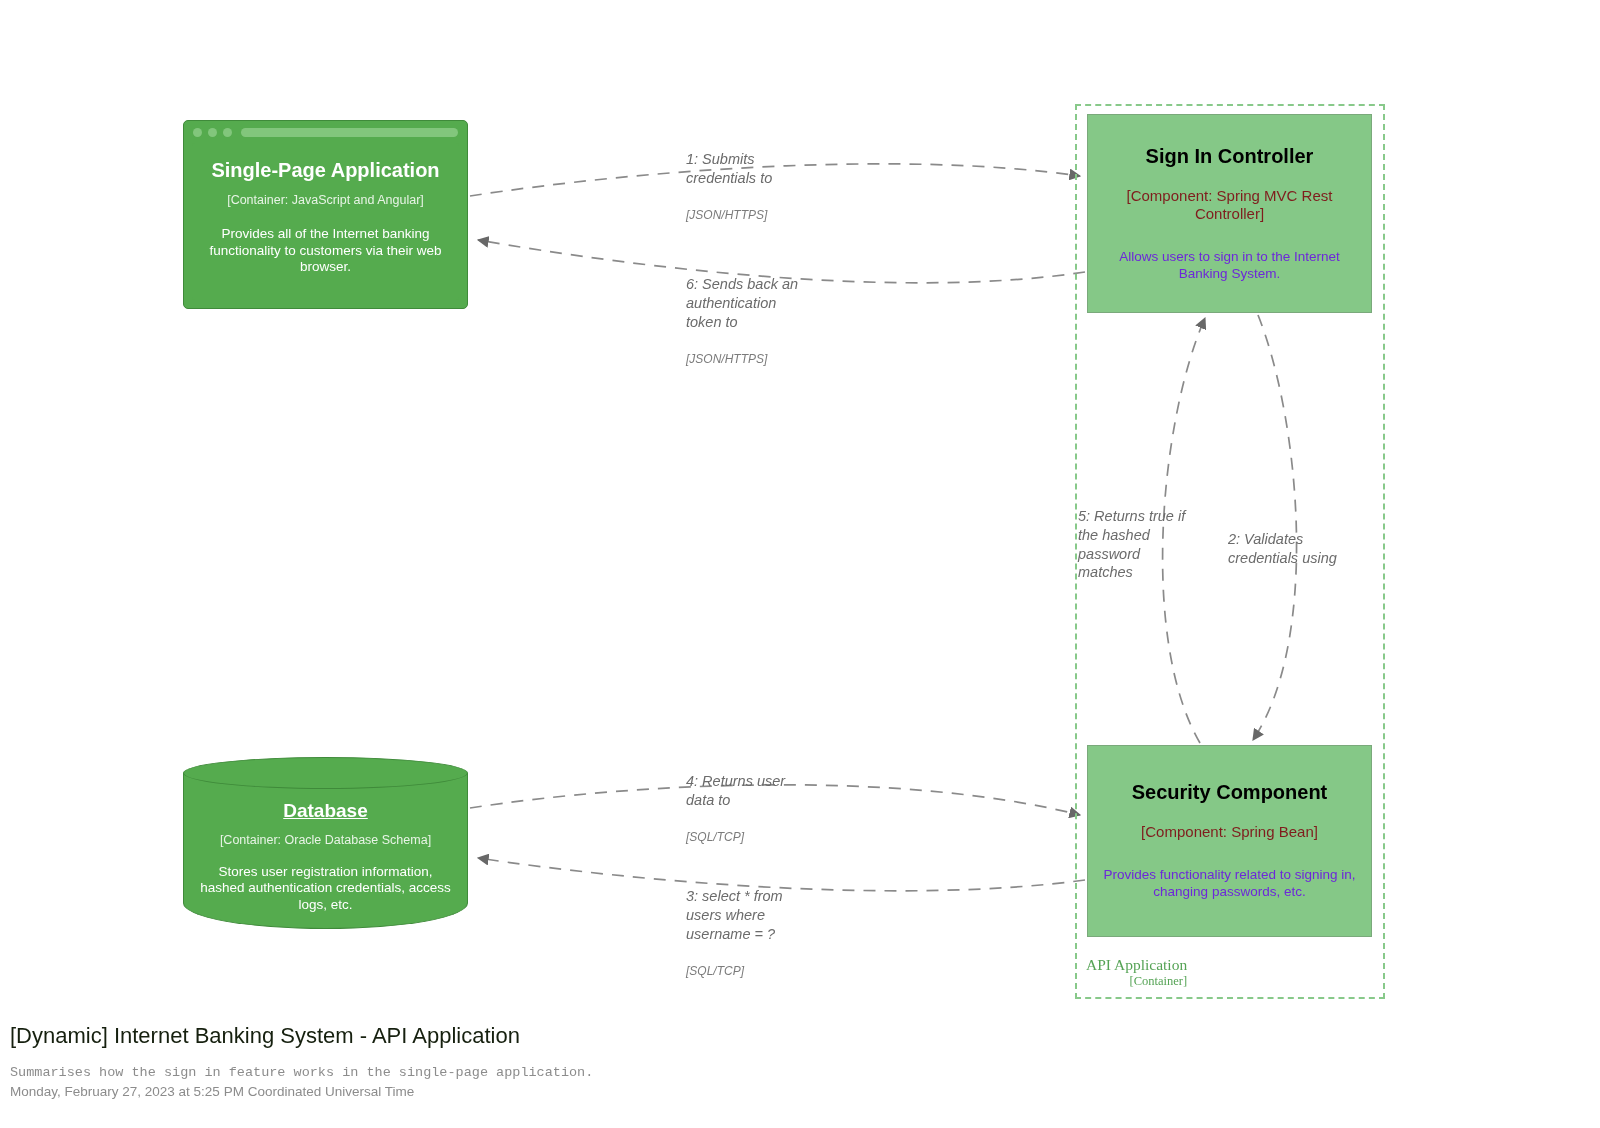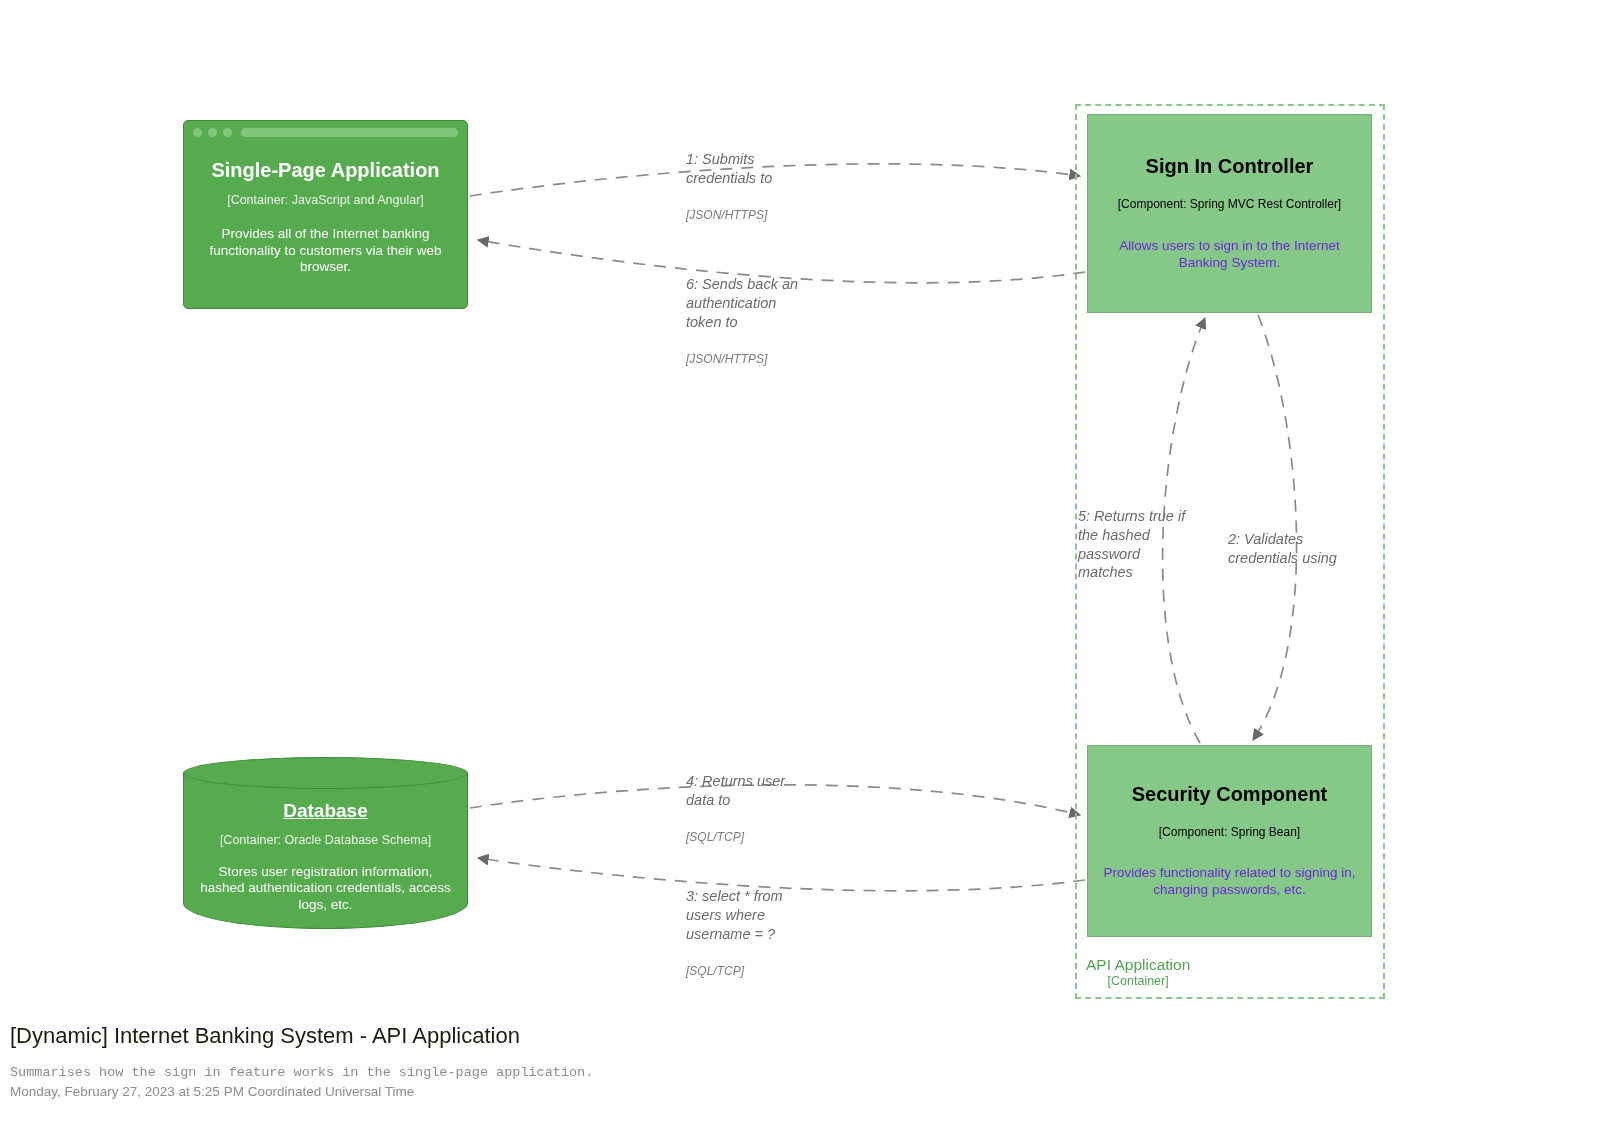--- a/index.html
+++ b/index.html
@@ -157,21 +157,21 @@
   #database .desc  { color: #ffffff; font-size: 13.5px; margin-top: 16px; }
 
   
   .component {
     background: #85c887;
     border: 1px solid #7aa97b;
     padding: 0 14px;
     gap: 8px;
   }
   .component .title { color: #000000; font-size: 20px; }
-  .component .meta  { color: #000000; font-size: 12px; text-align: right; }
+  .component .meta  { color: #7f1d1d; font-size: 15px; }
   .component .desc  { color: #6d28d9; font-size: 13.5px; }
 
   #signin {
     left: 1087px;
     top: 114px;
     width: 285px;
     height: 199px;
   }
   #security {
     left: 1087px;
@@ -188,21 +188,22 @@
     width: 310px;
     height: 895px;
     border: 2px dashed #88c98a;
     box-sizing: border-box;
   }
   #api-boundary-label {
     position: absolute;
     left: 1086px;
     top: 955px;
     color: #55a355;
-    text-align: center;
+    text-align: right;
+    font-family: Liberation Serif, serif;
   }
   #api-boundary-label .bl-name {
     font-size: 15.5px;
     line-height: 1.25;
   }
   #api-boundary-label .bl-type {
     font-size: 12.5px;
     line-height: 1.25;
   }
 

